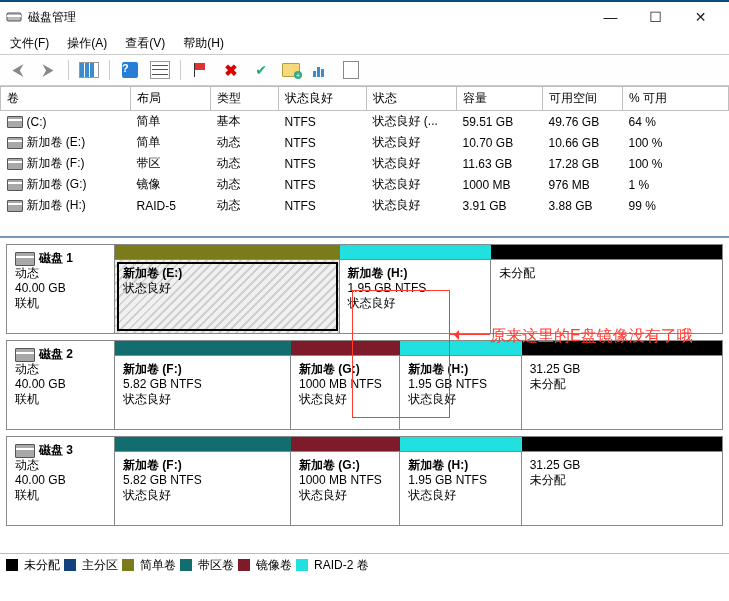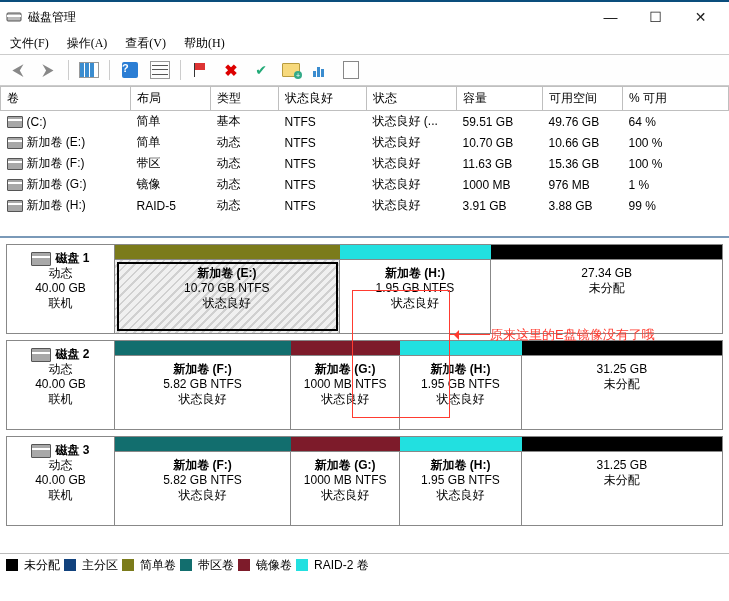--- a/index.html
+++ b/index.html
@@ -32,21 +32,20 @@
     width: 45px; height: 28px;
     display:flex; align-items:center; justify-content:center;
     font-size: 14px; color:#222;
   }
   .menubar {
     height: 22px;
     display:flex;
     align-items:center;
     padding: 0 6px;
     gap: 10px;
-    font-family: Liberation Serif, serif;
   }
   .menubar span { padding: 2px 4px; }
   .toolbar {
     height: 30px;
     border-top: 1px solid #ccc;
     border-bottom: 1px solid #ccc;
     display:flex;
     align-items:center;
     padding: 0 6px;
     gap: 6px;
@@ -119,21 +118,20 @@
     background:#fff;
     overflow-y:auto;
     height: 315px;
     position:relative;
   }
   .disk-row {
     display:flex;
     border:1px solid #888;
     margin:6px 6px 0 6px;
     min-height:88px;
-    text-align:center;
   }
   .disk-head {
     width:108px;
     border-right:1px solid #888;
     padding:6px 8px;
     box-sizing:border-box;
     position:relative;
   }
   .disk-head .hicon {
     display:inline-block;
@@ -186,21 +184,21 @@
   }
   .annotation-arrow::before{
     content:"";
     position:absolute;left:-1px;top:-4px;
     border:5px solid transparent;
     border-right-color:#ff3b30;
   }
   .annotation-text{
     position:absolute;
     color:#ff3b30;
-    font-size:13px;
+    font-size:16px;
     z-index:10;
     white-space:nowrap;
   }
 
   .legend {
     height:22px;
     border-top:1px solid #bbb;
     display:flex;
     align-items:center;
     padding:0 6px;
@@ -328,21 +326,21 @@
           <td>10.66 GB</td>
           <td>100 %</td>
         </tr>
         <tr>
           <td><span class="vol-icon"></span><span>新加卷 (F:)</span></td>
           <td>带区</td>
           <td>动态</td>
           <td>NTFS</td>
           <td>状态良好</td>
           <td>11.63 GB</td>
-          <td>15.36 GB</td>
+          <td>17.28 GB</td>
           <td>100 %</td>
         </tr>
         <tr>
           <td><span class="vol-icon"></span><span>新加卷 (G:)</span></td>
           <td>镜像</td>
           <td>动态</td>
           <td>NTFS</td>
           <td>状态良好</td>
           <td>1000 MB</td>
           <td>976 MB</td>
@@ -373,30 +371,28 @@
         </div>
         <div class="disk-body">
           <div class="band">
             <div class="band-seg" style="width: 37%; background: rgb(123, 123, 27);"></div>
             <div class="band-seg" style="width: 25%; background: rgb(34, 224, 224);"></div>
             <div class="band-seg" style="width: 38%; background: rgb(0, 0, 0);"></div>
           </div>
           <div class="parts">
             <div class="part hatched" style="width: 37%;">
               <b>新加卷  (E:)</b>
-              <div>10.70 GB NTFS</div>
               <div>状态良好</div>
             </div>
             <div class="part" style="width: 25%;">
               <b>新加卷  (H:)</b>
               <div>1.95 GB NTFS</div>
               <div>状态良好</div>
             </div>
             <div class="part" style="width: 38%;">
-              <div>27.34 GB</div>
               <div>未分配</div>
             </div>
           </div>
         </div>
       </div>
       <div class="disk-row">
         <div class="disk-head">
           <div><span class="hicon"></span><b>磁盘 2</b></div>
           <div>动态</div>
           <div>40.00 GB</div>

